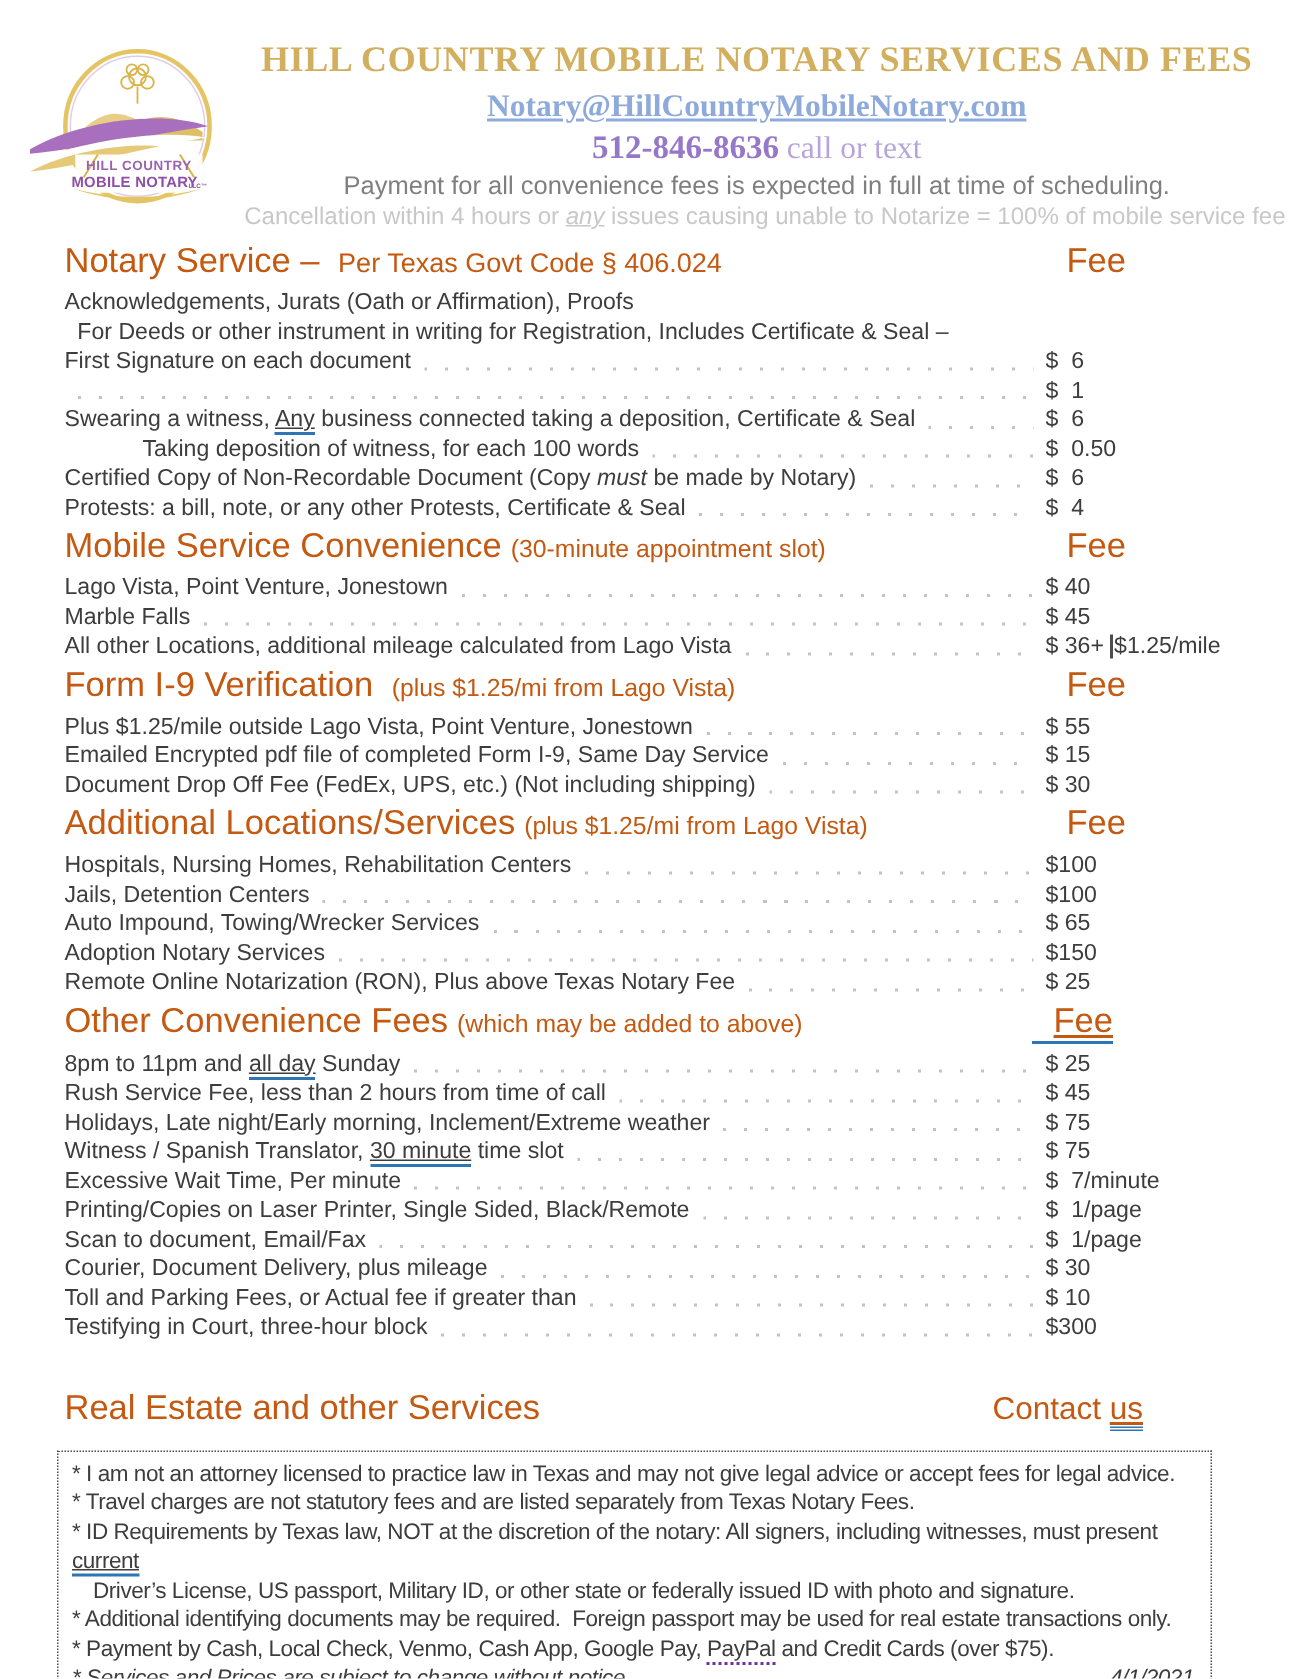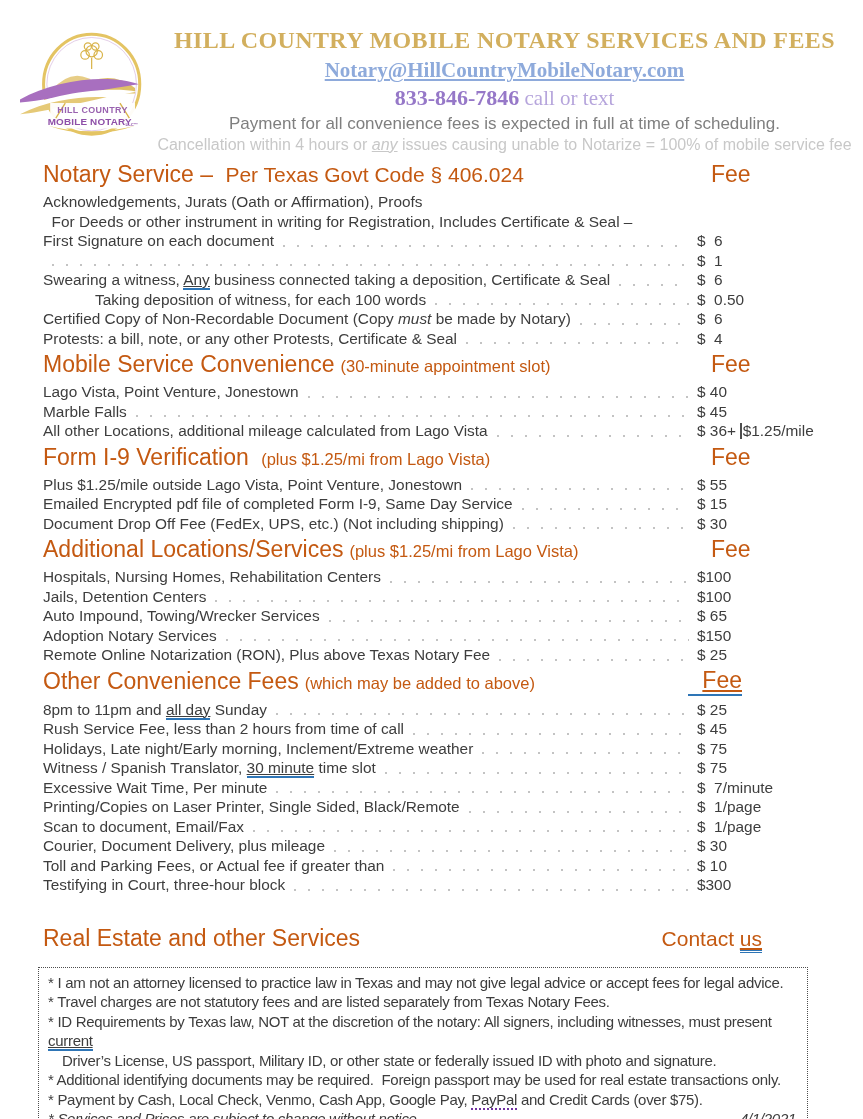--- a/index.html
+++ b/index.html
@@ -16,31 +16,31 @@
   }
   .email{
     display:inline-block;margin-top:4px;font-family:"Liberation Serif",serif;
     font-weight:bold;font-size:21px;color:#8eaadb;text-decoration:underline;
     line-height:24px;cursor:pointer;
   }
   .phone-line{margin-top:3px;font-family:"Liberation Serif",serif;font-weight:bold;
     font-size:22px;color:#9678c8;line-height:25px;}
   .phone-suffix{font-weight:normal;font-size:21px;color:#b6a5dc;}
   .payment-note{margin-top:3px;font-size:17px;color:#7f7f7f;line-height:19px;}
-  .cancel-note{margin-top:2px;font-size:16px;color:#c8c8c8;line-height:19px;white-space:nowrap;}
+  .cancel-note{margin-top:2px;font-size:16px;color:#c8c8c8;line-height:19px;white-space:nowrap;text-align:right;}
   .cancel-note .em{font-style:italic;text-decoration:underline;}
   
   .content{position:absolute;top:160px;left:43px;right:3px;}
   .fee-section{margin:0 0 2px 0;}
   .sec-head{display:flex;align-items:baseline;margin:13px 0 4px 0;}
   .sec-head:first-child{margin-top:0;}
   .sec-title{margin:0;font-weight:normal;flex:1;}
   .sec-main{font-size:23px;color:#c45911;}
   .sec-sub{font-size:16.5px;color:#c45911;margin-left:6px;}
-  .sec-sub.sub-lg{font-size:21px;}
+  .sec-sub.sub-lg{font-size:18px;}
   .fee-label{flex:none;width:163px;box-sizing:border-box;padding-left:14px;
     font-size:23px;color:#c45911;align-self:baseline;}
   .fee-label.ublue{width:auto;margin-right:118px;align-self:flex-start;}
   .row{display:flex;align-items:baseline;line-height:19.5px;font-size:15.4px;}
   .row-text{white-space:pre-wrap;flex:none;max-width:655px;}
   .ind2 .row-text{padding-left:52px;}
   .leader{flex:1;height:2px;align-self:flex-end;margin:0 8px 4px 9px;
     background:repeating-linear-gradient(to right,#c3c3c3 0 2px,transparent 2px 14px);}
   .fillspace{flex:1;}
   .fee{flex:none;width:163px;white-space:pre;}
@@ -101,21 +101,21 @@
     <text x="112" y="100" class="logo-t3">LLC™</text>
     <path d="M 30 100 Q 76 116 122 100 Q 76 112 30 100 Z" fill="#e4c463"></path>
   </svg>
 </div>
 
 <div class="header">
   <div class="title">HILL COUNTRY MOBILE NOTARY SERVICES AND FEES</div>
   <div>
     <span class="email">Notary@HillCountryMobileNotary.com</span>
   </div>
-  <div class="phone-line"><span>833-846-7846</span><span class="phone-suffix"> call or text</span></div>
+  <div class="phone-line"><span>512-846-8636</span><span class="phone-suffix"> call or text</span></div>
   <div class="payment-note">Payment for all convenience fees is expected in full at time of scheduling.</div>
   <div class="cancel-note"><span>Cancellation within 4 hours or </span><span class="em">any</span><span> issues causing unable to Notarize = 100% of mobile service fee</span></div>
 </div>
 
 <div class="content">
   <main id="sections">
       <section class="fee-section">
         <div class="sec-head">
           <h2 class="sec-title"><span class="sec-main">Notary Service – </span><span class="sec-sub sub-lg">Per Texas Govt Code § 406.024</span></h2>
           <span class="fee-label">Fee</span>

